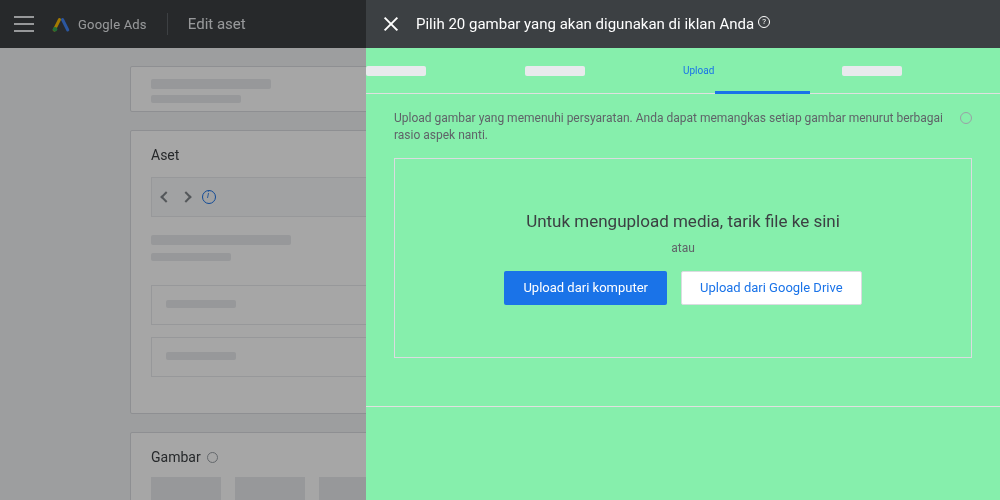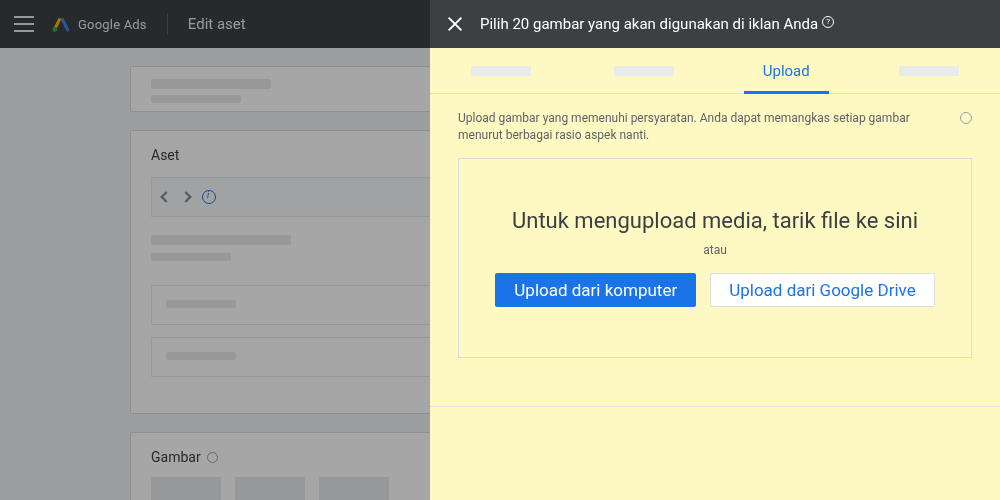--- a/index.html
+++ b/index.html
@@ -46,56 +46,56 @@
   .field-box .sk5 { width: 70px; height: 8px; }
   .card.card3 { padding: 16px 20px; }
   .thumbs { display: flex; gap: 14px; margin-top: 12px; }
   .thumb { width: 70px; height: 50px; background: #e8eaed; }
 
   
   .dim { position: absolute; left:0; top:0; width: 1000px; height: 500px; background: rgba(0,0,0,0.35); }
 
   
   .modal {
-    position: absolute; right: 0; top: 0; width: 570px; height: 500px; background: #fef9c3;
+    position: absolute; right: 0; top: 0; width: 634px; height: 500px; background: #86efac;
     display: flex; flex-direction: column;
   }
   .modal-header {
     height: 48px; background: #3c4043; color: #fff; display: flex; align-items: center;
     padding: 0 14px; gap: 14px;
   }
   .close-x { width: 22px; height: 22px; position: relative; cursor: pointer; flex-shrink: 0; }
   .close-x::before, .close-x::after {
     content: ""; position: absolute; left: 10px; top: 2px; width: 2px; height: 18px; background: #fff;
   }
   .close-x::before { transform: rotate(45deg); }
   .close-x::after { transform: rotate(-45deg); }
   .modal-title { font-size: 15px; font-weight: 400; }
   .help-sup { width: 12px; height: 12px; border: 1px solid #fff; border-radius: 50%; font-size: 8px; display: inline-flex; align-items: center; justify-content: center; margin-left: 4px; position: relative; top: -5px; }
 
   .tabs { display: flex; height: 46px; border-bottom: 1px solid #e0e0e0; }
-  .tab { flex: 1; display: flex; align-items: center; justify-content: center; font-size: 15px; color: #5f6368; position: relative; }
+  .tab { flex: 1; display: flex; align-items: center; font-size: 10px; color: #5f6368; position: relative; }
   .tab .tab-skel { width: 60px; height: 10px; background: #e8eaed; border-radius: 2px; }
   .tab.active { color: #1a73e8; }
   .tab.active::after {
     content: ""; position: absolute; bottom: -1px; left: 20%; right: 20%; height: 3px; background: #1a73e8;
   }
 
   .modal-body { flex: 1; padding: 16px 28px 0 28px; overflow: hidden; }
   .hint { font-size: 12px; color: #5f6368; line-height: 1.4; margin-bottom: 14px; position: relative; padding-right: 18px;}
   .hint-info { position: absolute; right: 0; top: 2px; width: 12px; height: 12px; border: 1px solid #9aa0a6; border-radius: 50%; }
   .drop-zone {
     border: 1px solid #dadce0; height: 200px; display: flex; flex-direction: column;
     align-items: center; justify-content: center; gap: 10px; margin-bottom: 48px;
   }
-  .dz-main { font-size: 22px; color: #3c4043; }
+  .dz-main { font-size: 17px; color: #3c4043; }
   .dz-or { font-size: 12px; color: #5f6368; }
   .dz-btns { display: flex; gap: 14px; margin-top: 6px; }
   .btn {
-    height: 34px; padding: 0 18px; font-size: 17px; border-radius: 2px; cursor: pointer;
+    height: 34px; padding: 0 18px; font-size: 13px; border-radius: 2px; cursor: pointer;
     display: inline-flex; align-items: center; justify-content: center; border: 1px solid transparent;
   }
   .btn.primary { background: #1a73e8; color: #fff; }
   .btn.outline { background: #fff; color: #1a73e8; border-color: #dadce0; }
 
   .note { font-size: 12px; color: #5f6368; padding: 0 0 12px 0; }
   .divider { height: 1px; background: #e0e0e0; margin: 0 -28px; }
 
   .modal-footer {
     height: 48px; display: flex; align-items: center; padding: 0 28px; gap: 22px;

